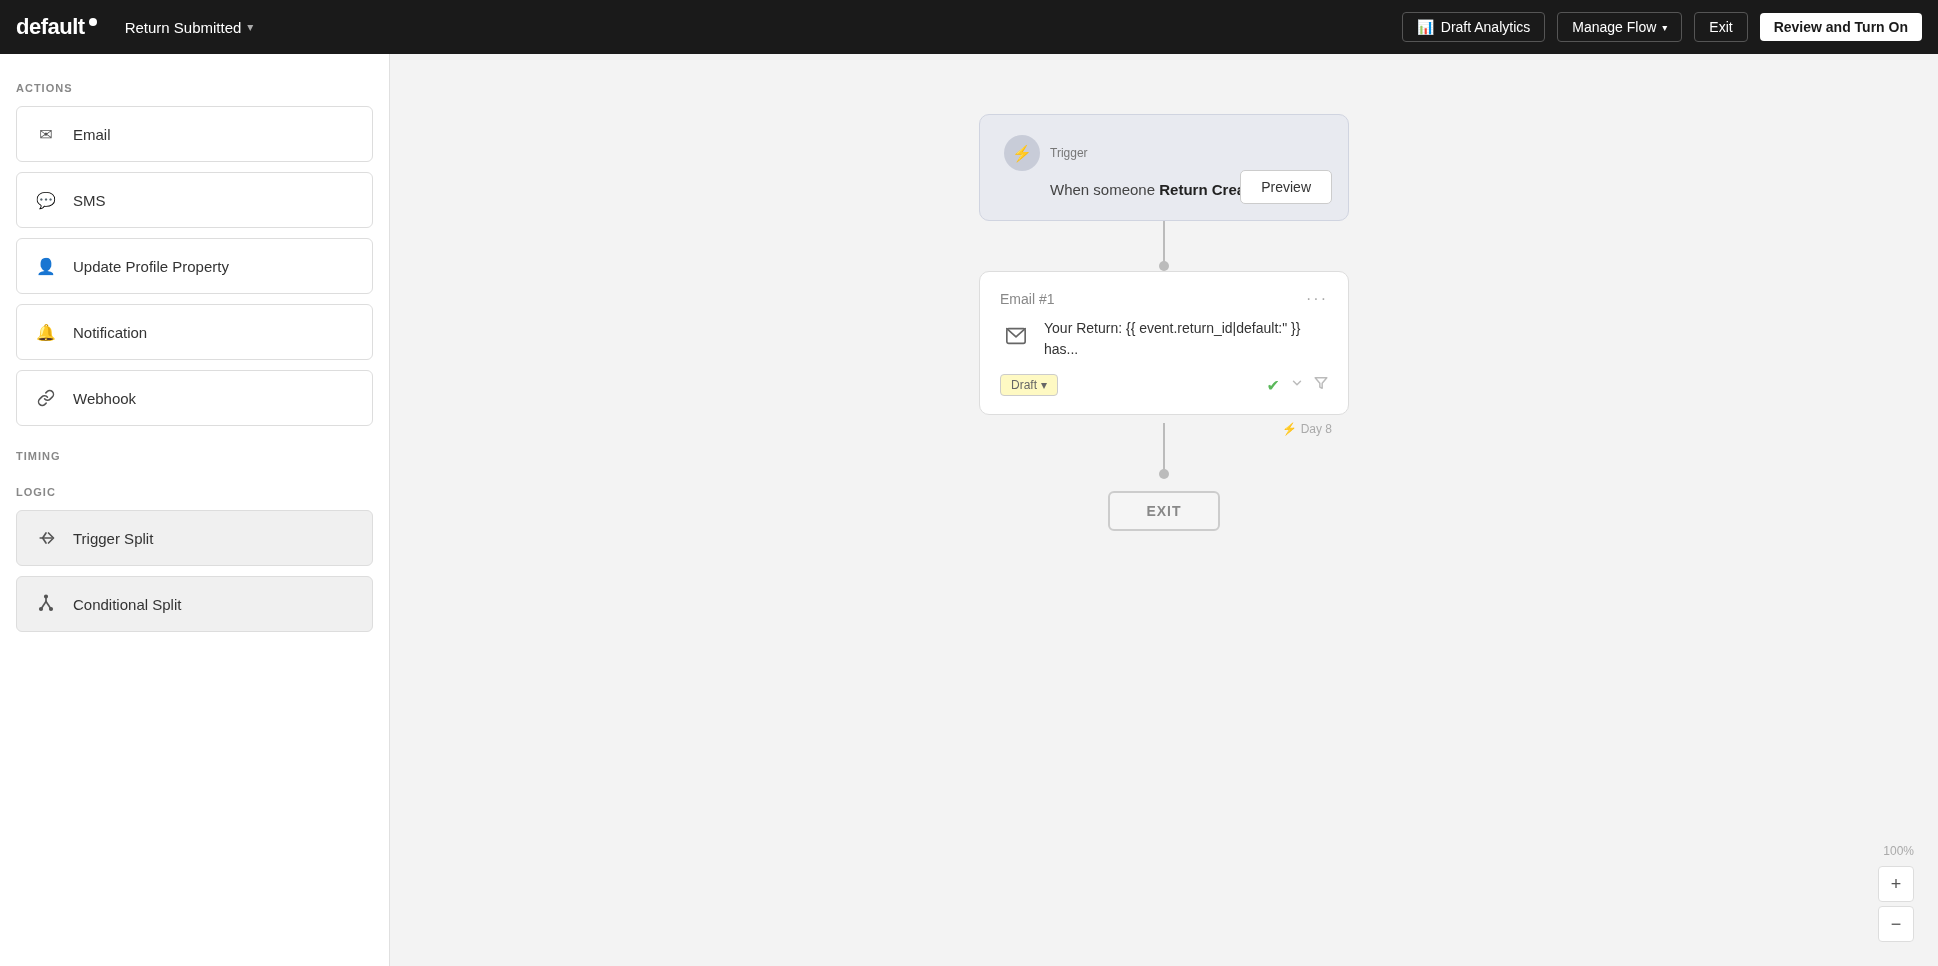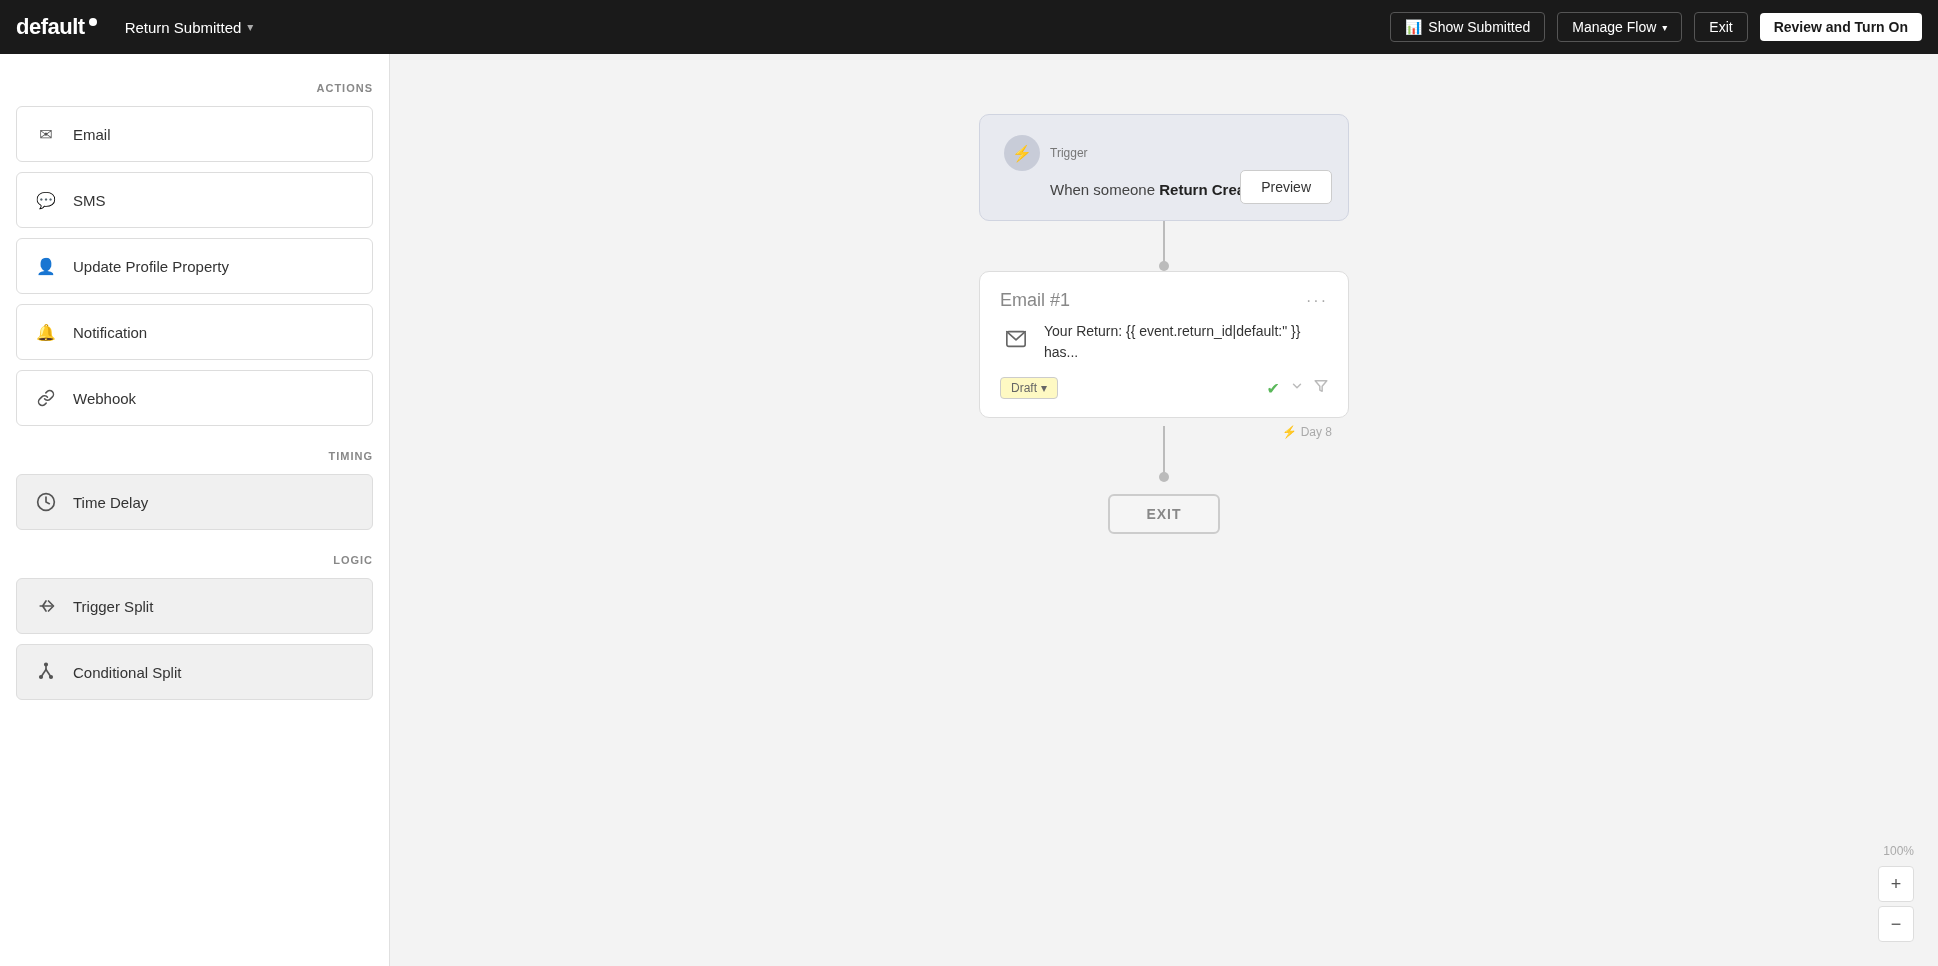--- a/index.html
+++ b/index.html
@@ -85,21 +85,20 @@
       overflow-y: auto;
       padding: 24px 16px;
     }
     .section-label {
       font-size: 11px;
       font-weight: 700;
       letter-spacing: 1px;
       color: #888;
       margin-bottom: 12px;
       margin-top: 4px;
-      text-align: right;
     }
     .action-item {
       display: flex;
       align-items: center;
       gap: 14px;
       border: 1.5px solid #ddd;
       border-radius: 6px;
       padding: 14px 16px;
       margin-bottom: 10px;
       background: #fff;
@@ -209,21 +208,21 @@
       width: 370px;
       position: relative;
     }
     .email-card-header {
       display: flex;
       align-items: center;
       justify-content: space-between;
       margin-bottom: 10px;
     }
     .email-card-title {
-      font-size: 18px;
+      font-size: 14px;
       color: #888;
       font-weight: 500;
     }
     .email-card-menu {
       font-size: 16px;
       color: #aaa;
       cursor: pointer;
       letter-spacing: 2px;
     }
     .email-card-body {
@@ -331,21 +330,21 @@
   <div class="logo">
     <span>default</span>
       <span class="logo-dot"></span>
   </div>
   <div class="flow-title">
     <span>Return Submitted</span>
     <span class="flow-title-arrow">▾</span>
   </div>
   <button class="header-btn">
     <span>📊</span>
-    <span>Show Submitted</span>
+    <span>Draft Analytics</span>
   </button>
   <button class="header-btn manage-flow-btn">
     <span>Manage Flow</span>
     <span class="btn-chevron">▾</span>
   </button>
   <button class="header-btn">
     <span>Exit</span>
   </button>
   <button class="header-btn header-btn-primary">
     <span>Review and Turn On</span>
@@ -376,29 +375,20 @@
       <svg width="18" height="18" viewBox="0 0 24 24" fill="none" stroke="#555" stroke-width="2" stroke-linecap="round" stroke-linejoin="round">
         <path d="M10 13a5 5 0 0 0 7.54.54l3-3a5 5 0 0 0-7.07-7.07l-1.72 1.71"></path>
         <path d="M14 11a5 5 0 0 0-7.54-.54l-3 3a5 5 0 0 0 7.07 7.07l1.71-1.71"></path>
       </svg>
     </div>
     <span>Webhook</span>
   </div>
 
   <div class="section-label section-spacing">TIMING</div>
 
-  <div class="action-item timing-item">
-    <div class="action-icon">
-      <svg width="20" height="20" viewBox="0 0 24 24" fill="none" stroke="#555" stroke-width="2" stroke-linecap="round" stroke-linejoin="round">
-        <circle cx="12" cy="12" r="10"></circle>
-        <polyline points="12 6 12 12 16 14"></polyline>
-      </svg>
-    </div>
-    <span>Time Delay</span>
-  </div>
 
   <div class="section-label section-spacing">LOGIC</div>
 
   <div class="action-item logic-item">
     <div class="action-icon">
       <svg width="20" height="20" viewBox="0 0 24 24" fill="none" stroke="#555" stroke-width="2" stroke-linecap="round" stroke-linejoin="round">
         <path d="M5 12h14"></path>
         <path d="M15 6l6 6-6 6"></path>
         <path d="M12 6l-4 6 4 6"></path>
       </svg>

